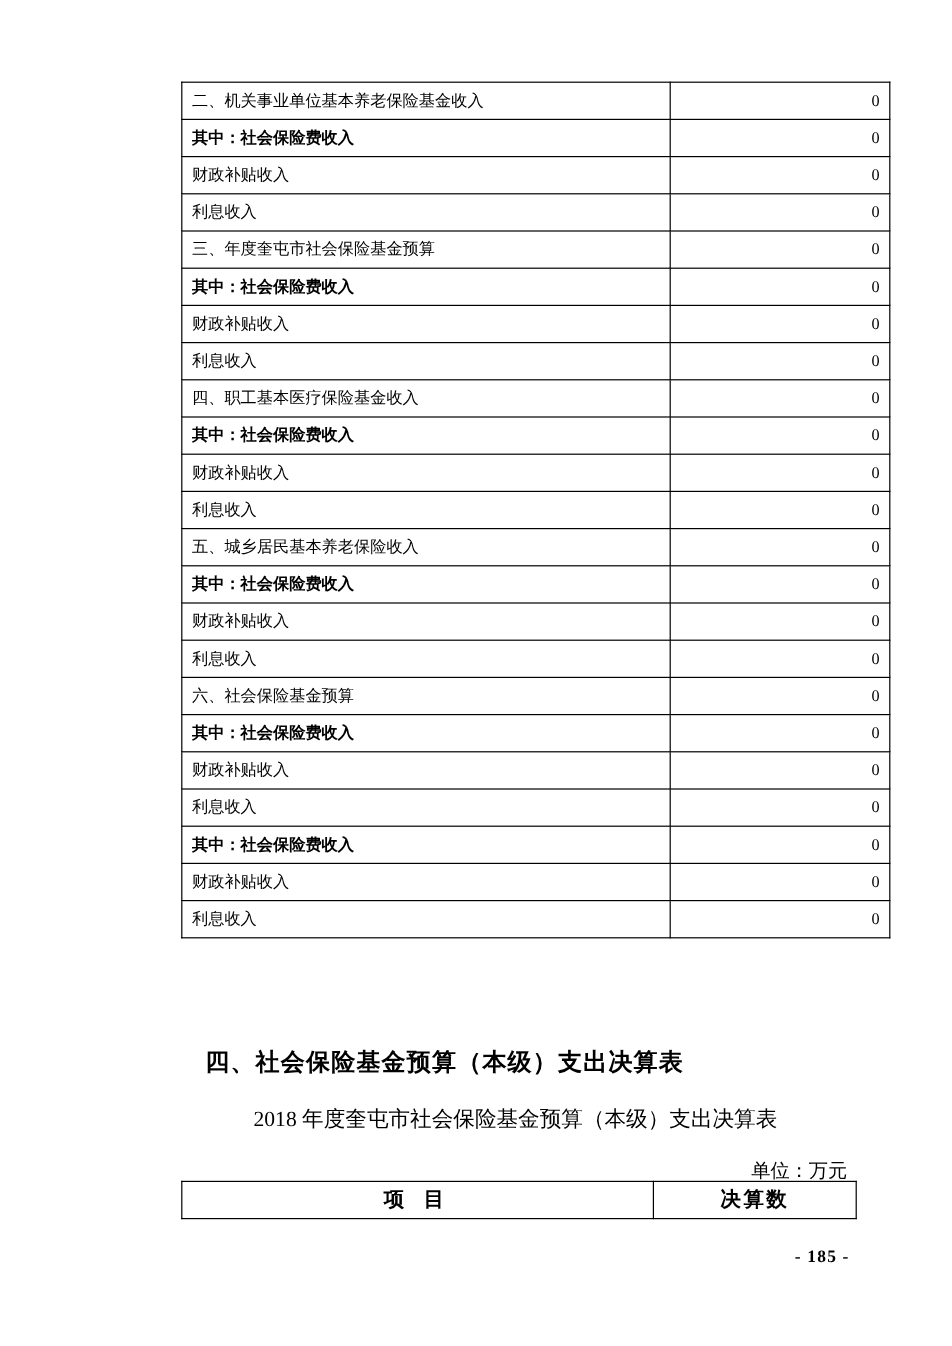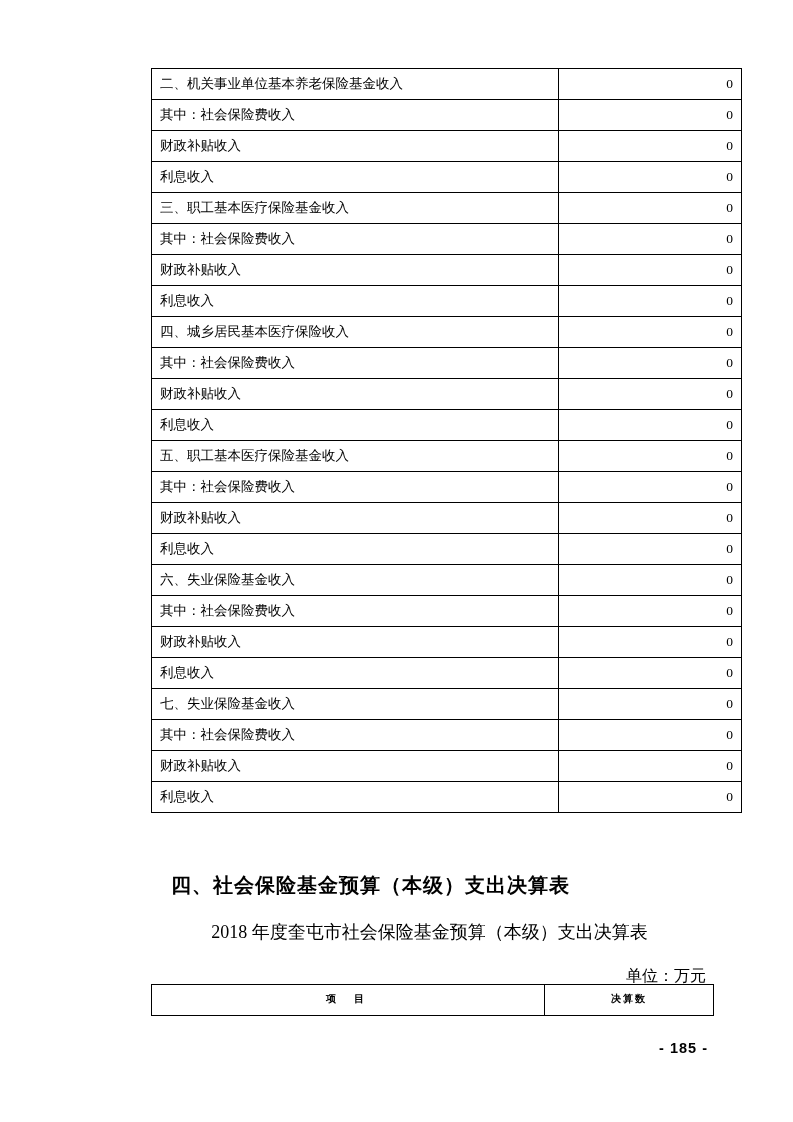--- a/index.html
+++ b/index.html
@@ -46,21 +46,21 @@
   }
   td.item {
     width: 390px;
   }
   td.amount {
     width: 166px;
     text-align: right;
     padding-right: 14px;
   }
   .lv0 { padding-left: 8px; }
-  .lv1 { padding-left: 48px; }
+  .lv1 { padding-left: 48px; font-weight: bold; }
   .lv2 { padding-left: 66px; }
 
   .note {
     position: absolute;
     left: 148px;
     top: 826px;
     font-size: 15.5px;
     font-weight: bold;
     letter-spacing: 0.5px;
     font-family: "Liberation Serif", "DejaVu Serif", serif;
@@ -100,35 +100,35 @@
   }
   table.fin2 {
     border-collapse: collapse;
     width: 556px;
     table-layout: fixed;
   }
   table.fin2 td {
     border: 1px solid #000000;
     height: 28px;
     line-height: 28px;
-    font-size: 10px;
+    font-size: 17px;
     font-weight: bold;
     text-align: center;
-    font-family: Liberation Mono, monospace;
+    font-family: Liberation Serif, serif;
   }
   td.hdr-item { width: 390px; letter-spacing: 6px; }
   td.hdr-amount { width: 166px; letter-spacing: 2px; }
 
   .footer {
     position: absolute;
     right: 118px;
     top: 1040px;
     font-size: 14.5px;
     font-weight: bold;
-    font-family: Liberation Sans, sans-serif;
+    font-family: Liberation Serif, serif;
     letter-spacing: 1px;
   }
 </style>
 </head>
 <body>
 
 <div class="page">
 
   <div class="table-wrap">
     <table class="fin">
@@ -143,85 +143,81 @@
         </tr>
         <tr>
           <td class="item lv2">财政补贴收入</td>
           <td class="amount">0</td>
         </tr>
         <tr>
           <td class="item lv2">利息收入</td>
           <td class="amount">0</td>
         </tr>
         <tr>
-          <td class="item lv0">三、职工基本医疗保险基金收入</td>
-          <td class="amount">0</td>
-        </tr>
-        <tr>
-          <td class="item lv1">其中：社会保险费收入</td>
-          <td class="amount">0</td>
-        </tr>
-        <tr>
-          <td class="item lv2">财政补贴收入</td>
-          <td class="amount">0</td>
-        </tr>
-        <tr>
-          <td class="item lv2">利息收入</td>
-          <td class="amount">0</td>
-        </tr>
-        <tr>
-          <td class="item lv0">四、城乡居民基本医疗保险收入</td>
-          <td class="amount">0</td>
-        </tr>
-        <tr>
-          <td class="item lv1">其中：社会保险费收入</td>
-          <td class="amount">0</td>
-        </tr>
-        <tr>
-          <td class="item lv2">财政补贴收入</td>
-          <td class="amount">0</td>
-        </tr>
-        <tr>
-          <td class="item lv2">利息收入</td>
-          <td class="amount">0</td>
-        </tr>
-        <tr>
-          <td class="item lv0">五、职工基本医疗保险基金收入</td>
-          <td class="amount">0</td>
-        </tr>
-        <tr>
-          <td class="item lv1">其中：社会保险费收入</td>
-          <td class="amount">0</td>
-        </tr>
-        <tr>
-          <td class="item lv2">财政补贴收入</td>
-          <td class="amount">0</td>
-        </tr>
-        <tr>
-          <td class="item lv2">利息收入</td>
-          <td class="amount">0</td>
-        </tr>
-        <tr>
-          <td class="item lv0">六、失业保险基金收入</td>
-          <td class="amount">0</td>
-        </tr>
-        <tr>
-          <td class="item lv1">其中：社会保险费收入</td>
-          <td class="amount">0</td>
-        </tr>
-        <tr>
-          <td class="item lv2">财政补贴收入</td>
-          <td class="amount">0</td>
-        </tr>
-        <tr>
-          <td class="item lv2">利息收入</td>
-          <td class="amount">0</td>
-        </tr>
-        <tr>
-          <td class="item lv0">七、失业保险基金收入</td>
+          <td class="item lv0">三、年度奎屯市社会保险基金预算</td>
+          <td class="amount">0</td>
+        </tr>
+        <tr>
+          <td class="item lv1">其中：社会保险费收入</td>
+          <td class="amount">0</td>
+        </tr>
+        <tr>
+          <td class="item lv2">财政补贴收入</td>
+          <td class="amount">0</td>
+        </tr>
+        <tr>
+          <td class="item lv2">利息收入</td>
+          <td class="amount">0</td>
+        </tr>
+        <tr>
+          <td class="item lv0">四、职工基本医疗保险基金收入</td>
+          <td class="amount">0</td>
+        </tr>
+        <tr>
+          <td class="item lv1">其中：社会保险费收入</td>
+          <td class="amount">0</td>
+        </tr>
+        <tr>
+          <td class="item lv2">财政补贴收入</td>
+          <td class="amount">0</td>
+        </tr>
+        <tr>
+          <td class="item lv2">利息收入</td>
+          <td class="amount">0</td>
+        </tr>
+        <tr>
+          <td class="item lv0">五、城乡居民基本养老保险收入</td>
+          <td class="amount">0</td>
+        </tr>
+        <tr>
+          <td class="item lv1">其中：社会保险费收入</td>
+          <td class="amount">0</td>
+        </tr>
+        <tr>
+          <td class="item lv2">财政补贴收入</td>
+          <td class="amount">0</td>
+        </tr>
+        <tr>
+          <td class="item lv2">利息收入</td>
+          <td class="amount">0</td>
+        </tr>
+        <tr>
+          <td class="item lv0">六、社会保险基金预算</td>
+          <td class="amount">0</td>
+        </tr>
+        <tr>
+          <td class="item lv1">其中：社会保险费收入</td>
+          <td class="amount">0</td>
+        </tr>
+        <tr>
+          <td class="item lv2">财政补贴收入</td>
+          <td class="amount">0</td>
+        </tr>
+        <tr>
+          <td class="item lv2">利息收入</td>
           <td class="amount">0</td>
         </tr>
         <tr>
           <td class="item lv1">其中：社会保险费收入</td>
           <td class="amount">0</td>
         </tr>
         <tr>
           <td class="item lv2">财政补贴收入</td>
           <td class="amount">0</td>
         </tr>

